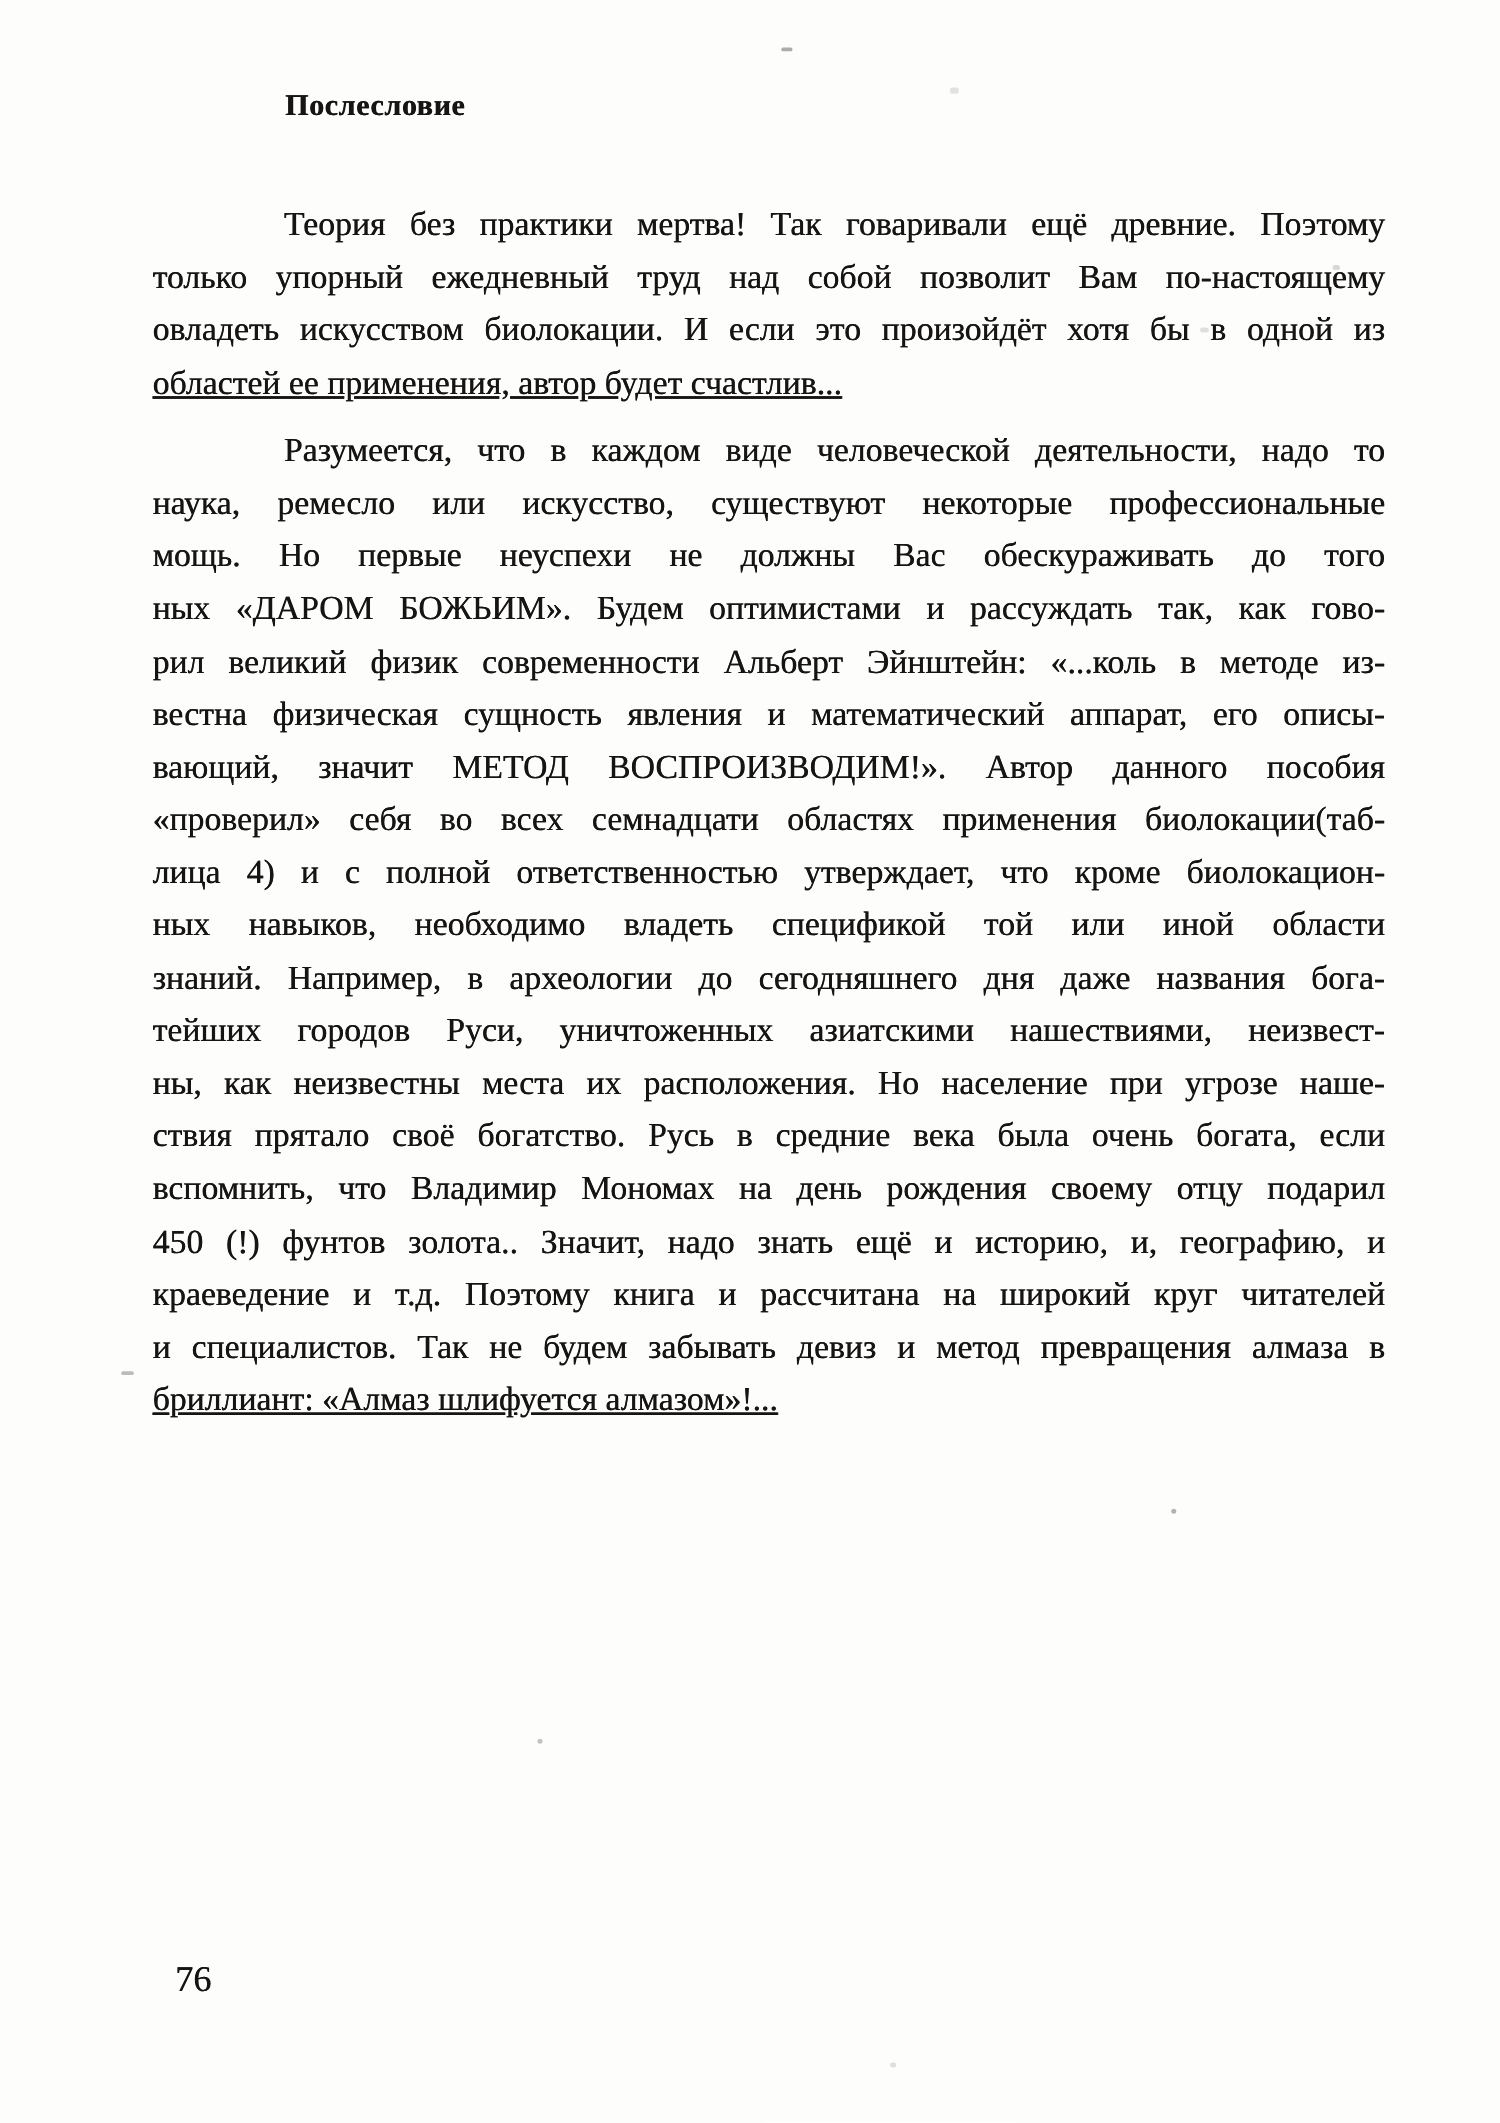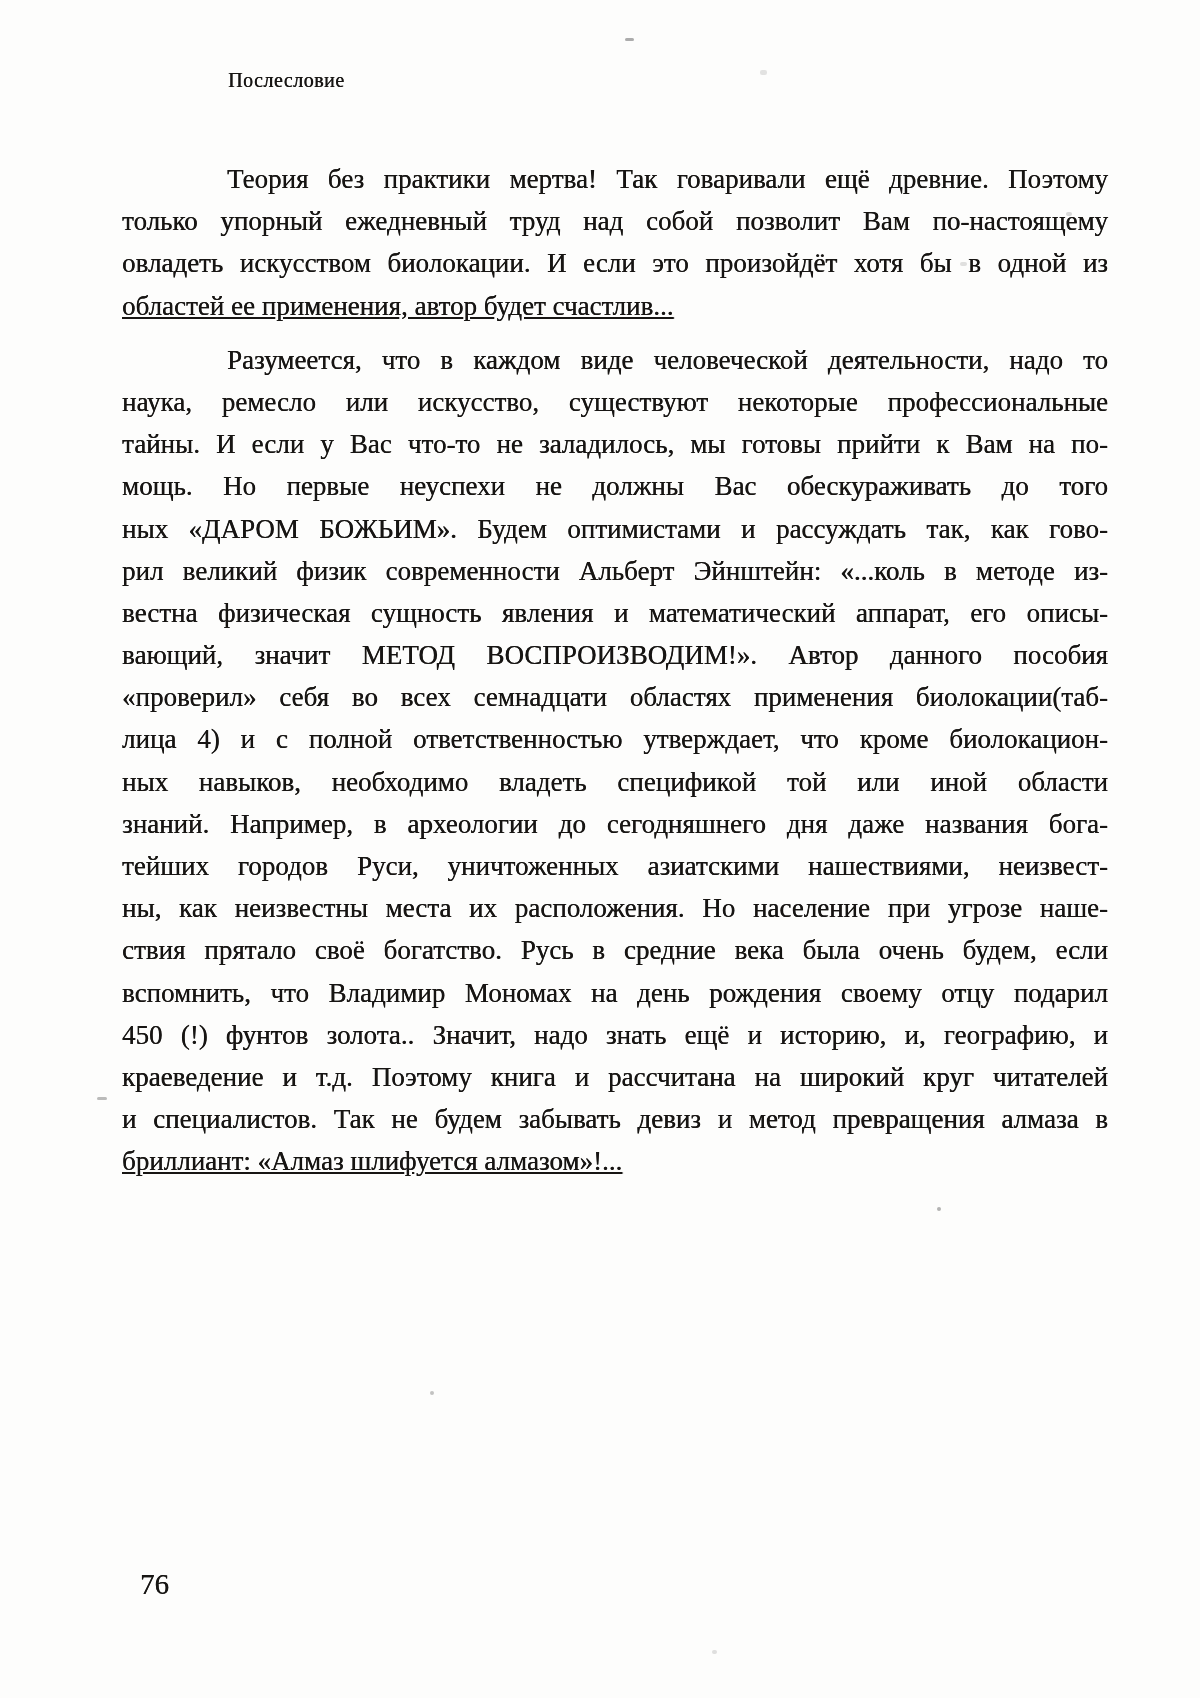--- a/index.html
+++ b/index.html
@@ -9,22 +9,22 @@
     height: 1698px;
     background: #fdfdfc;
     font-family: "Liberation Serif", serif;
     color: #171513;
     overflow: hidden;
   }
   .title {
     position: absolute;
     left: 228px;
     top: 56px;
-    font-size: 20px;
-    font-weight: normal;
+    font-size: 24px;
+    font-weight: bold;
     letter-spacing: 0.5px;
     text-shadow: 0.4px 0 0 currentColor;
     white-space: nowrap;
   }
   .body-text {
     position: absolute;
     left: 122px;
     top: 146px;
     width: 986px;
     font-size: 27px;
@@ -59,33 +59,32 @@
 <div class="page">
   <h1 class="title">Послесловие</h1>
 
   <div class="body-text">
       <div class="line para-first">Теория без практики мертва! Так говаривали ещё древние. Поэтому</div>
       <div class="line">только упорный ежедневный труд над собой позволит Вам по-настоящему</div>
       <div class="line">овладеть искусством биолокации. И если это произойдёт хотя бы в одной из</div>
       <div class="line para-last">областей ее применения, автор будет счастлив...</div>
       <div class="line para-first">Разумеется, что в каждом виде человеческой деятельности, надо то</div>
       <div class="line">наука, ремесло или искусство, существуют некоторые профессиональные</div>
-      <div class="line">тайны. И если у Вас что-то не заладилось, мы готовы прийти к Вам на по-</div>
       <div class="line">мощь. Но первые неуспехи не должны Вас обескураживать до того</div>
       <div class="line">ных «ДАРОМ БОЖЬИМ». Будем оптимистами и рассуждать так, как гово-</div>
       <div class="line">рил великий физик современности Альберт Эйнштейн: «...коль в методе из-</div>
       <div class="line">вестна физическая сущность явления и математический аппарат, его описы-</div>
       <div class="line">вающий, значит МЕТОД ВОСПРОИЗВОДИМ!». Автор данного пособия</div>
       <div class="line">«проверил» себя во всех семнадцати областях применения биолокации(таб-</div>
       <div class="line">лица 4) и с полной ответственностью утверждает, что кроме биолокацион-</div>
       <div class="line">ных навыков, необходимо владеть спецификой той или иной области</div>
       <div class="line">знаний. Например, в археологии до сегодняшнего дня даже названия бога-</div>
       <div class="line">тейших городов Руси, уничтоженных азиатскими нашествиями, неизвест-</div>
       <div class="line">ны, как неизвестны места их расположения. Но население при угрозе наше-</div>
-      <div class="line">ствия прятало своё богатство. Русь в средние века была очень будем, если</div>
+      <div class="line">ствия прятало своё богатство. Русь в средние века была очень богата, если</div>
       <div class="line">вспомнить, что Владимир Мономах на день рождения своему отцу подарил</div>
       <div class="line">450 (!) фунтов золота.. Значит, надо знать ещё и историю, и, географию, и</div>
       <div class="line">краеведение и т.д. Поэтому книга и рассчитана на широкий круг читателей</div>
       <div class="line">и специалистов. Так не будем забывать девиз и метод превращения алмаза в</div>
       <div class="line para-last">бриллиант: «Алмаз шлифуется алмазом»!...</div>
     </div>
 
   <div class="page-number">76</div>
 <div class="artifact" style="left: 625px; top: 38px; width: 9px; height: 3px; opacity: 0.55;"></div>
     <div class="artifact" style="left: 760px; top: 70px; width: 7px; height: 5px; opacity: 0.18;"></div>

